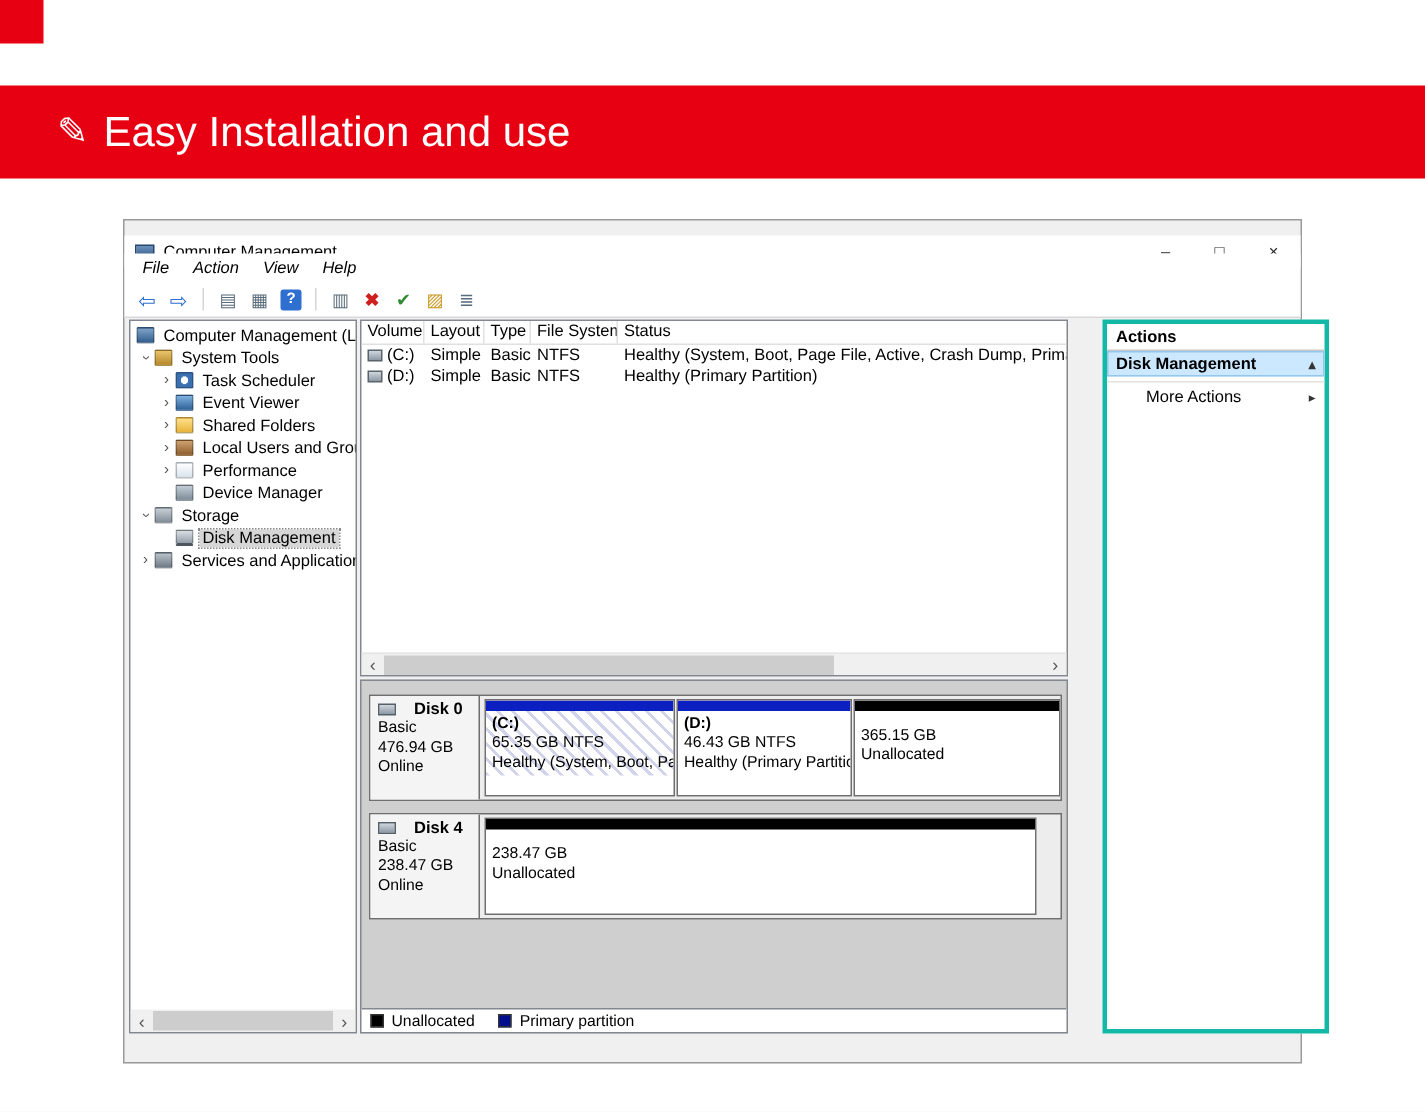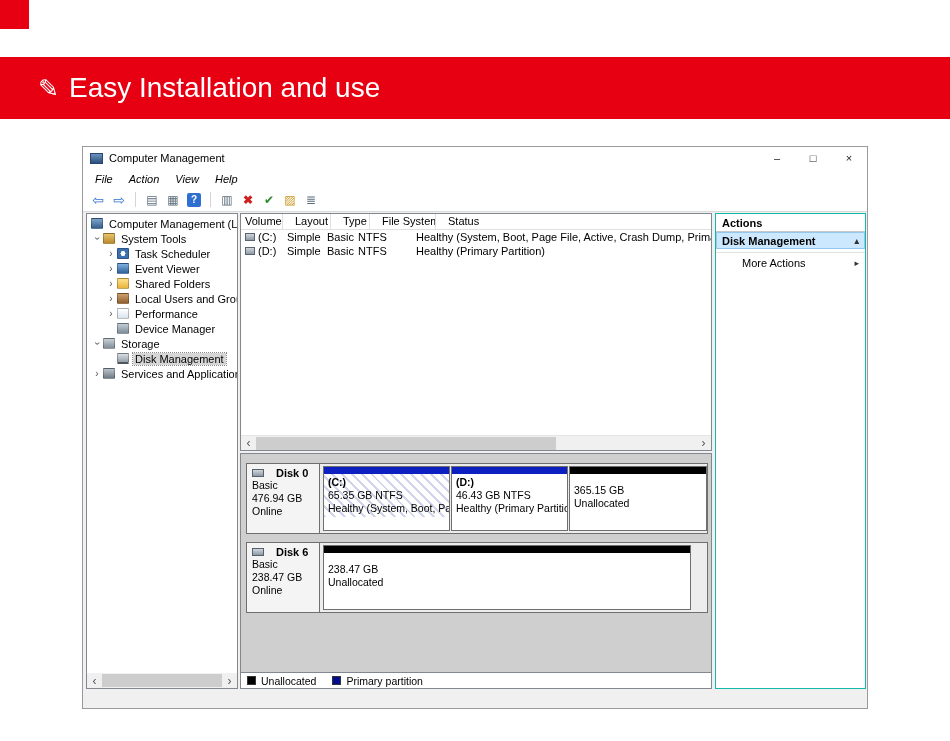--- a/index.html
+++ b/index.html
@@ -9,21 +9,21 @@
   
   .corner { position:absolute; left:0; top:0; width:29px; height:29px; background:#e60012; }
   .banner { position:absolute; left:0; top:57px; width:100%; height:62px; background:#e60012; color:#fff;
             display:flex; align-items:center; padding-left:38px; }
   .banner-icon { font-size:25px; margin-right:10px; }
   .banner-title { font-size:28px; }
 
   
   .window { position:absolute; left:82px; top:146px; width:786px; height:563px; background:#f0f0f0;
             border:1px solid #9a9a9a; font-size:11px; color:#000; }
-  .titlebar { position:absolute; left:0; top:0; width:100%; height:22px; background:#fff; display:flex; align-items:center; }
+  .titlebar { position:absolute; left:0; top:10px; width:100%; height:22px; background:#fff; display:flex; align-items:center; }
   .app-icon { width:13px; height:11px; margin:0 6px 0 7px; background:linear-gradient(#6b92bd,#2c4f7e); border:1px solid #27466e; }
   .title-text { font-size:11px; }
   .win-controls { margin-left:auto; display:flex; height:100%; }
   .win-btn { width:36px; height:100%; display:flex; align-items:center; justify-content:center; font-size:11px; color:#222; }
   .menubar { position:absolute; left:0; top:22px; width:100%; height:19px; background:#fff; display:flex; align-items:center; padding-left:4px; }
   .menu-item { padding:0 8px; font-size:11px;font-style:italic; }
   .toolbar { position:absolute; left:0; top:41px; width:100%; height:24px; background:#fff; border-bottom:1px solid #d9d9d9;
              display:flex; align-items:center; padding-left:6px; gap:3px; }
   .tb-icon { width:18px; height:17px; display:flex; align-items:center; justify-content:center; font-size:12px; }
   .tb-blue { color:#2f6fd0; font-size:14px; }
@@ -55,21 +55,21 @@
   .ti-disk     { background:linear-gradient(#d8dde2,#949ea8); border-bottom:2px solid #4d565e; }
   .ti-services { background:linear-gradient(#b9c3cc,#6f7b86); }
   .tlabel { padding:0 2px; font-size:11px; }
   .tree-item.selected .tlabel { background:#d6d6d6; outline:1px dotted #8a8a8a; }
   .hscroll { position:absolute; left:0; bottom:0; width:100%; height:15px; background:#f0f0f0; display:flex; align-items:center; }
   .scroll-arrow { width:15px; height:15px; display:flex; align-items:center; justify-content:center; color:#555; font-size:12px; flex:none; }
   .scroll-thumb { height:13px; background:#cdcdcd; }
 
   
   .list-pane { position:absolute; left:157px; top:66px; width:472px; height:238px; background:#fff; border:1px solid #828790; overflow:hidden; }
-  .list-header { display:flex; height:16px; border-bottom:1px solid #e0e0e0;gap:8px; }
+  .list-header { display:flex; height:16px; border-bottom:1px solid #e0e0e0; }
   .col { padding:1px 4px; border-right:1px solid #e0e0e0; white-space:nowrap; overflow:hidden; font-size:11px; }
   .c-volume{width:42px;flex:none;} .c-layout{width:40px;flex:none;} .c-type{width:31px;flex:none;}
   .c-fs{width:58px;flex:none;} .c-status{flex:1;border-right:none;}
   .list-row { display:flex; height:14px; align-items:center; white-space:nowrap; overflow:hidden; }
   .cell { padding:0 4px; white-space:nowrap; overflow:hidden; font-size:11px; }
   .vcell { display:flex; align-items:center; }
   .vicon { width:10px; height:8px; background:linear-gradient(#cfd6dd,#8d99a5); border:1px solid #5a646e; margin-right:3px; flex:none; }
 
   
   .graph-pane { position:absolute; left:157px; top:306px; width:472px; height:236px; background:#cfcfcf; border:1px solid #828790; overflow:hidden; }
@@ -89,21 +89,21 @@
 
   
   .legend { position:absolute; left:0; bottom:0; width:100%; height:16px; background:#fff; border-top:1px solid #828790;
             display:flex; align-items:center; gap:16px; padding-left:6px; }
   .leg-item { display:flex; align-items:center; gap:5px; font-size:10.5px; }
   .leg-sq { width:9px; height:9px; border:1px solid #333; flex:none; }
   .leg-unalloc { background:#000000; }
   .leg-primary { background:#000e8e; }
 
   
-  .actions-pane { position:absolute; left:632px; top:66px; width:151px; height:476px; background:#fff; border:1px solid #14b8a6; }
+  .actions-pane { position:absolute; left:652px; top:66px; width:151px; height:476px; background:#fff; border:3px solid #14b8a6; }
   .actions-header { height:18px; line-height:18px; padding-left:6px; font-weight:bold; font-size:11px; border-bottom:1px solid #c8c8c8; }
   .action-selected { height:17px; display:flex; align-items:center; background:#cce8ff; border:1px solid #93c7ee;
                      padding:0 5px; font-weight:bold; font-size:11px; }
   .mini-arrow { margin-left:auto; font-size:9px; color:#333; }
   .action-sep { height:1px; background:#e2e2e2; margin:3px 0 2px 0; }
   .action-more { height:16px; display:flex; align-items:center; padding:0 6px 0 26px; font-size:11px;text-align:right; }
 </style>
 </head>
 <body>
 
@@ -304,21 +304,21 @@
             <div>365.15 GB</div>
             <div>Unallocated</div>
           </div>
         </div>
       </div>
 
       <div class="disk-row" style="top:88px">
         <div class="disk-label">
           <div class="dl-name">
               <span class="disk-glyph"></span>
-              <span>Disk 6</span>
+              <span>Disk 4</span>
             </div>
           <div class="dl-line">Basic</div>
           <div class="dl-line">238.47 GB</div>
           <div class="dl-line">Online</div>
         </div>
 
         <div class="part" style="left:76px;width:368px">
           <div class="part-stripe stripe-unalloc"></div>
           <div class="part-body offset">
             <div>238.47 GB</div>

